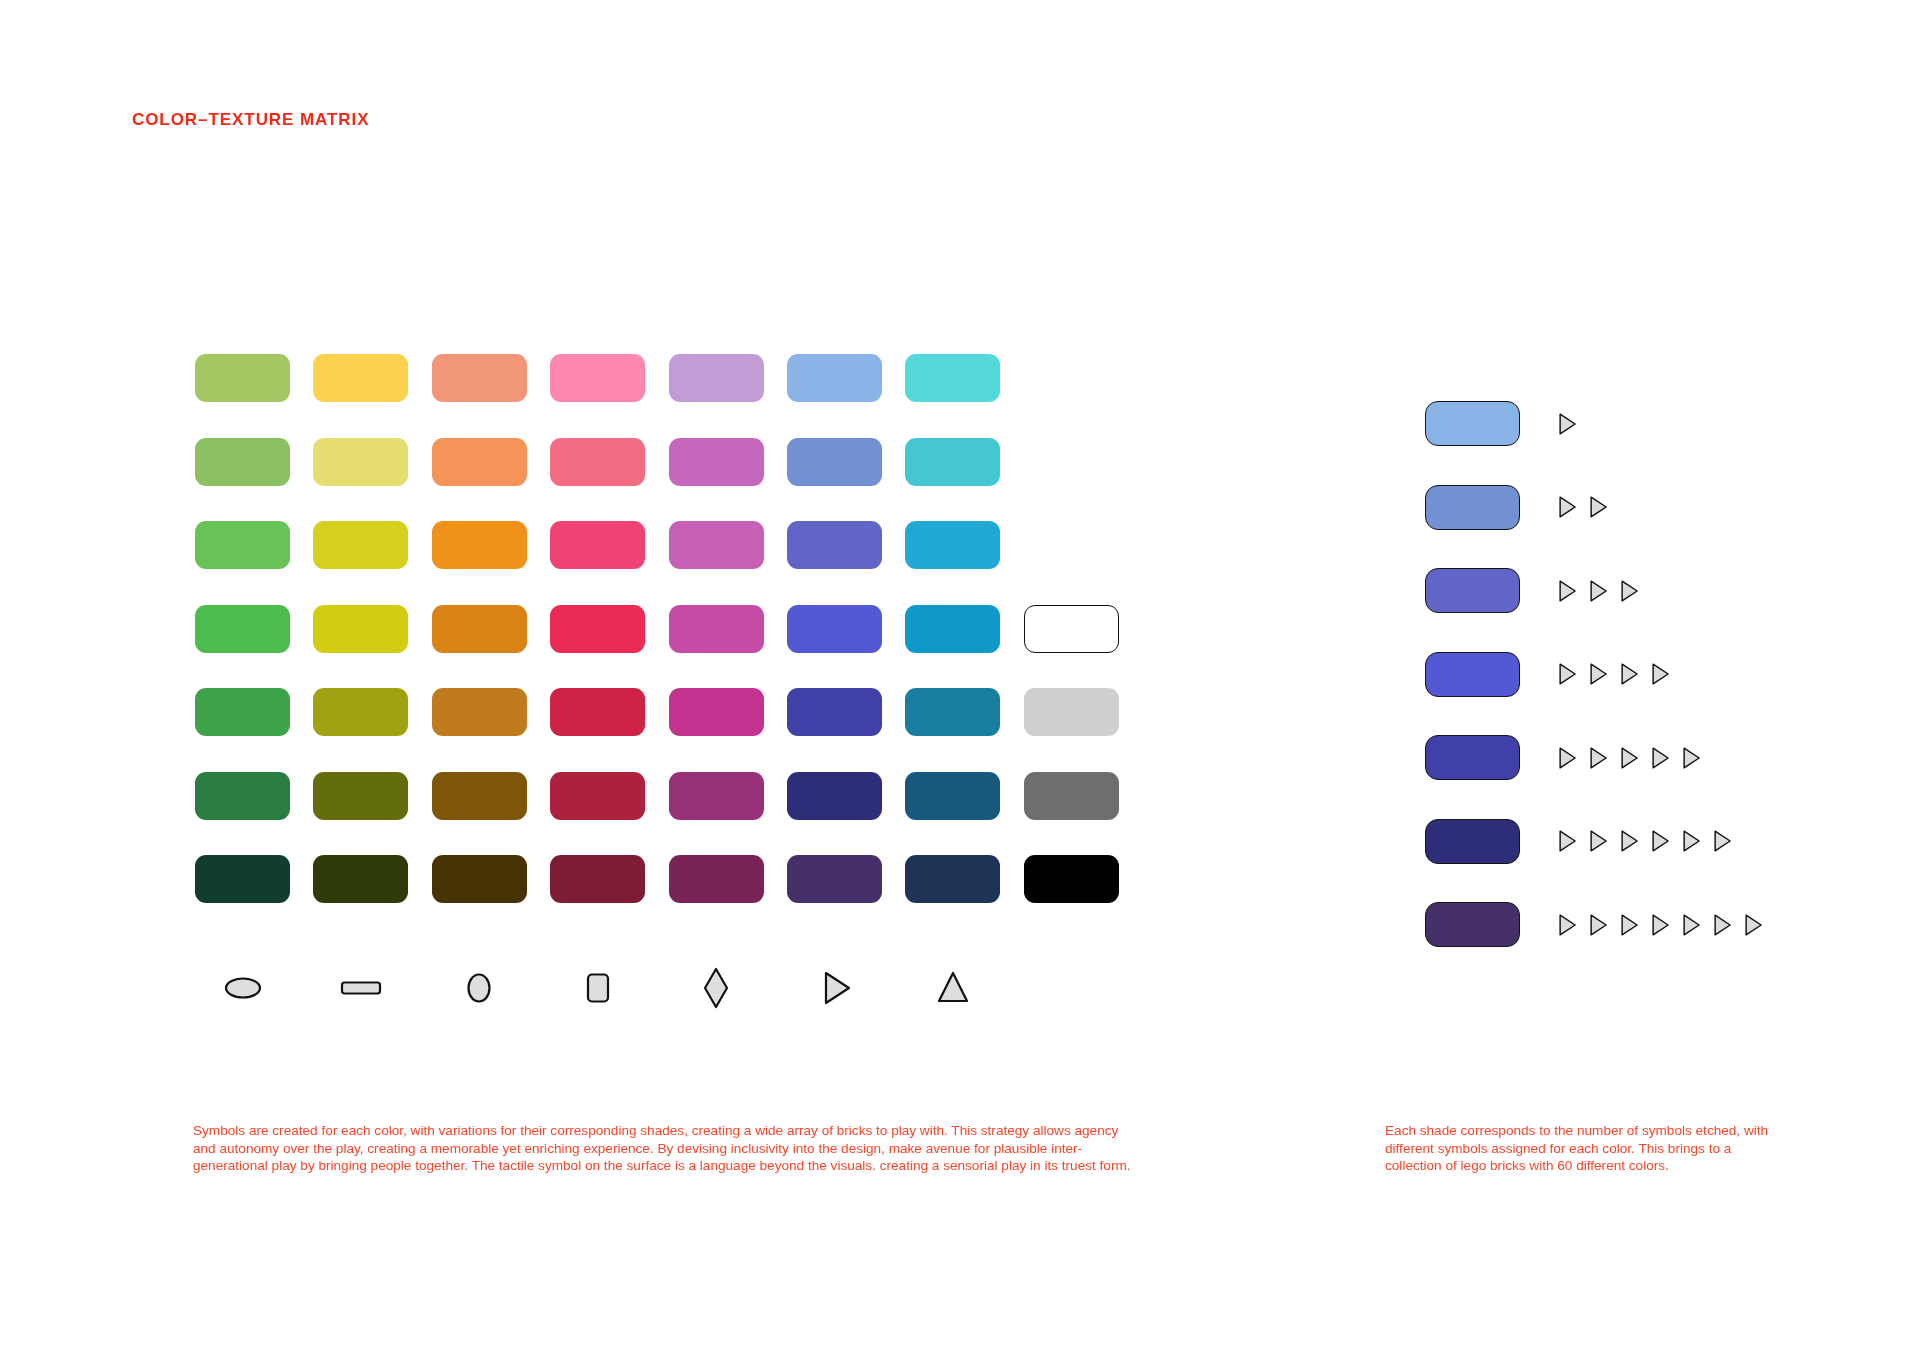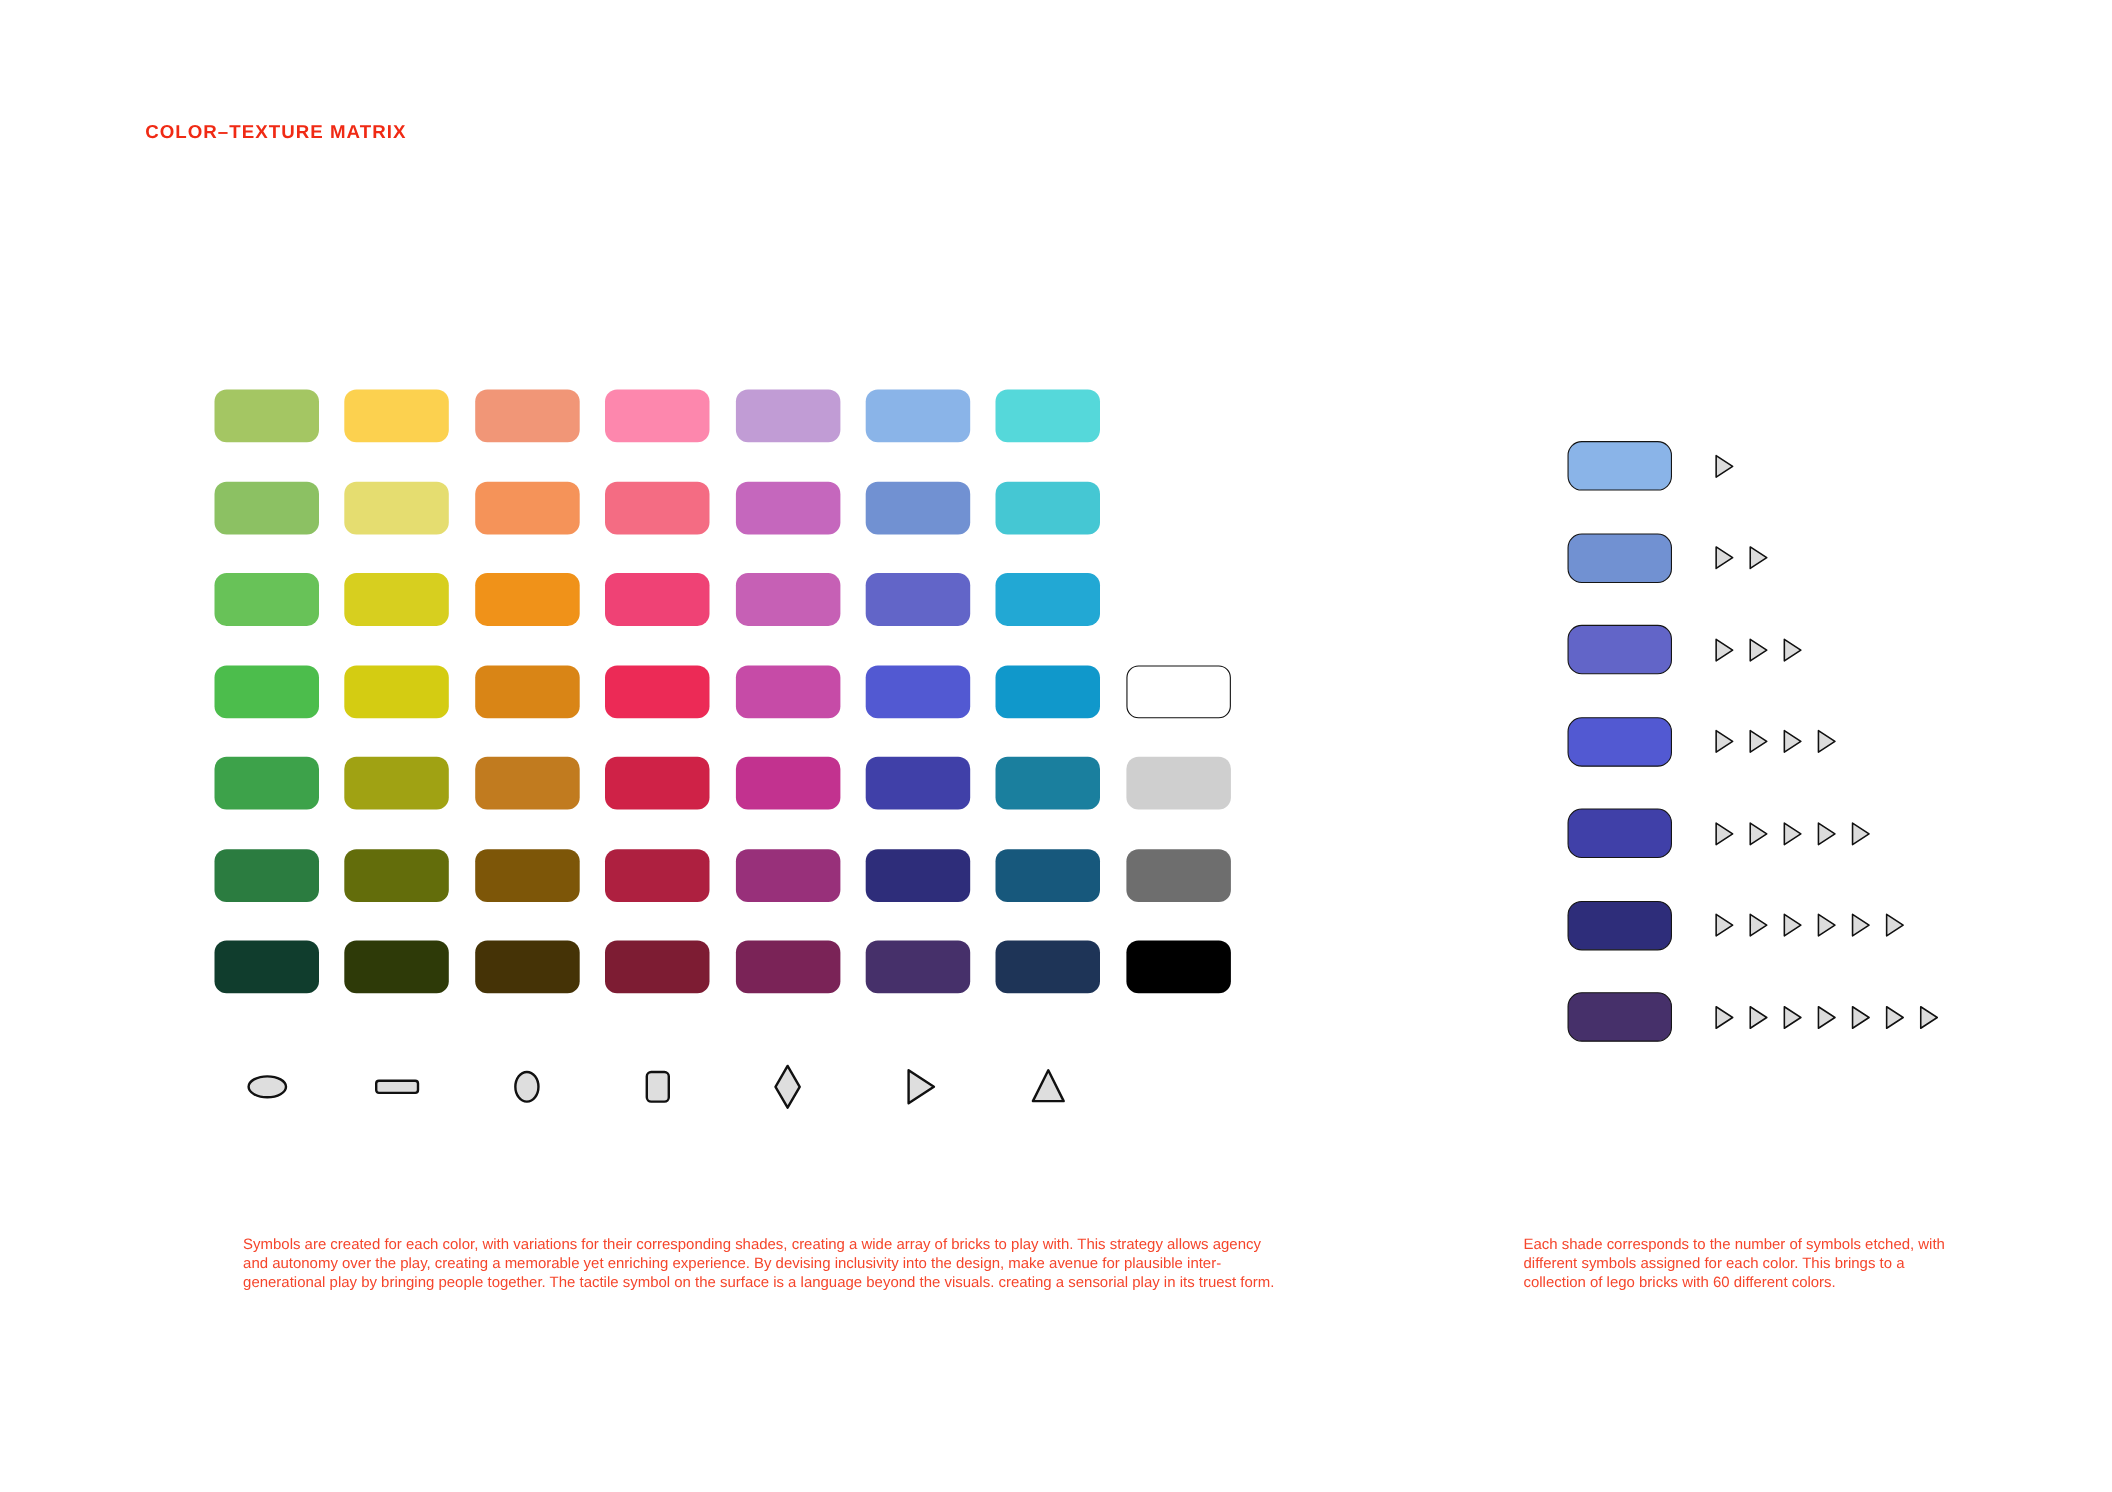--- a/index.html
+++ b/index.html
@@ -87,21 +87,21 @@
     height: 30px;
   }
 
   
   .caption {
     position: absolute;
     color: #f5462c;
     font-size: 13.6px;
     line-height: 1.30;
   }
-  #caption-left  { left: 193px;  top: 1122px; width: 950px; margin-left: 28px; }
+  #caption-left  { left: 193px;  top: 1122px; width: 950px; }
   #caption-right { left: 1385px; top: 1122px; width: 400px; }
 </style>
 </head>
 <body>
 
 <div id="page">
 
   <div id="title">COLOR–TEXTURE MATRIX</div>
 
   <div id="matrix">

